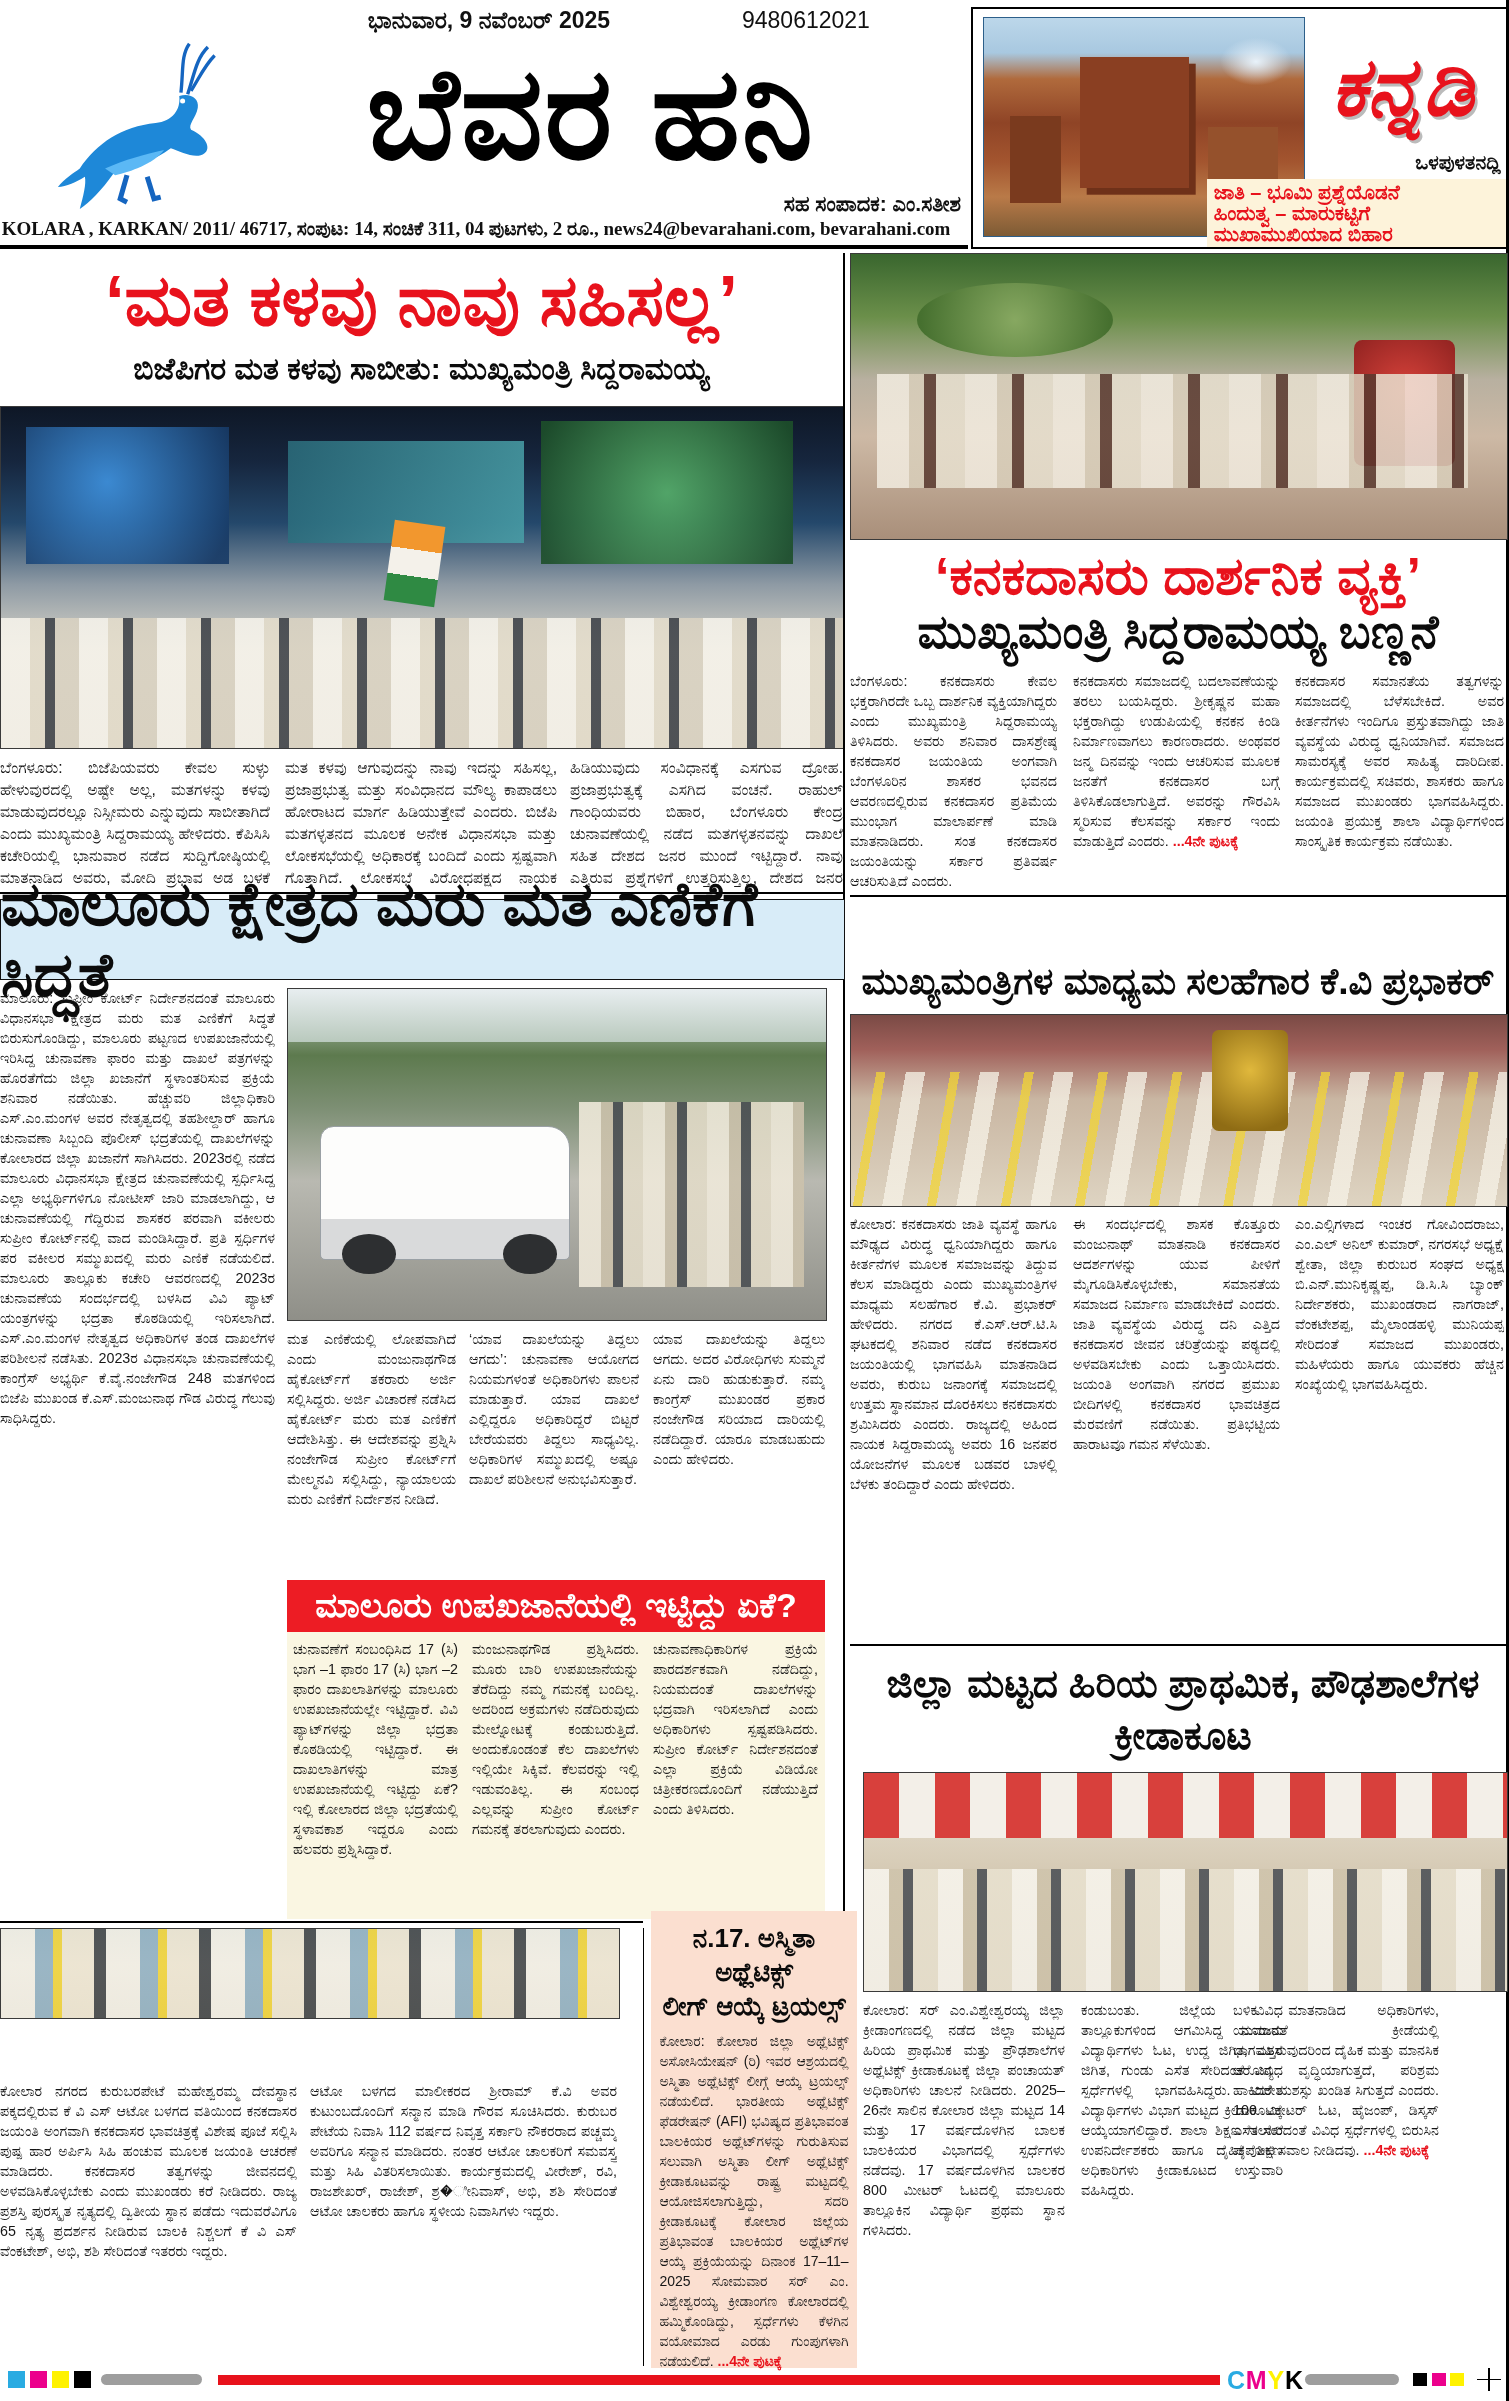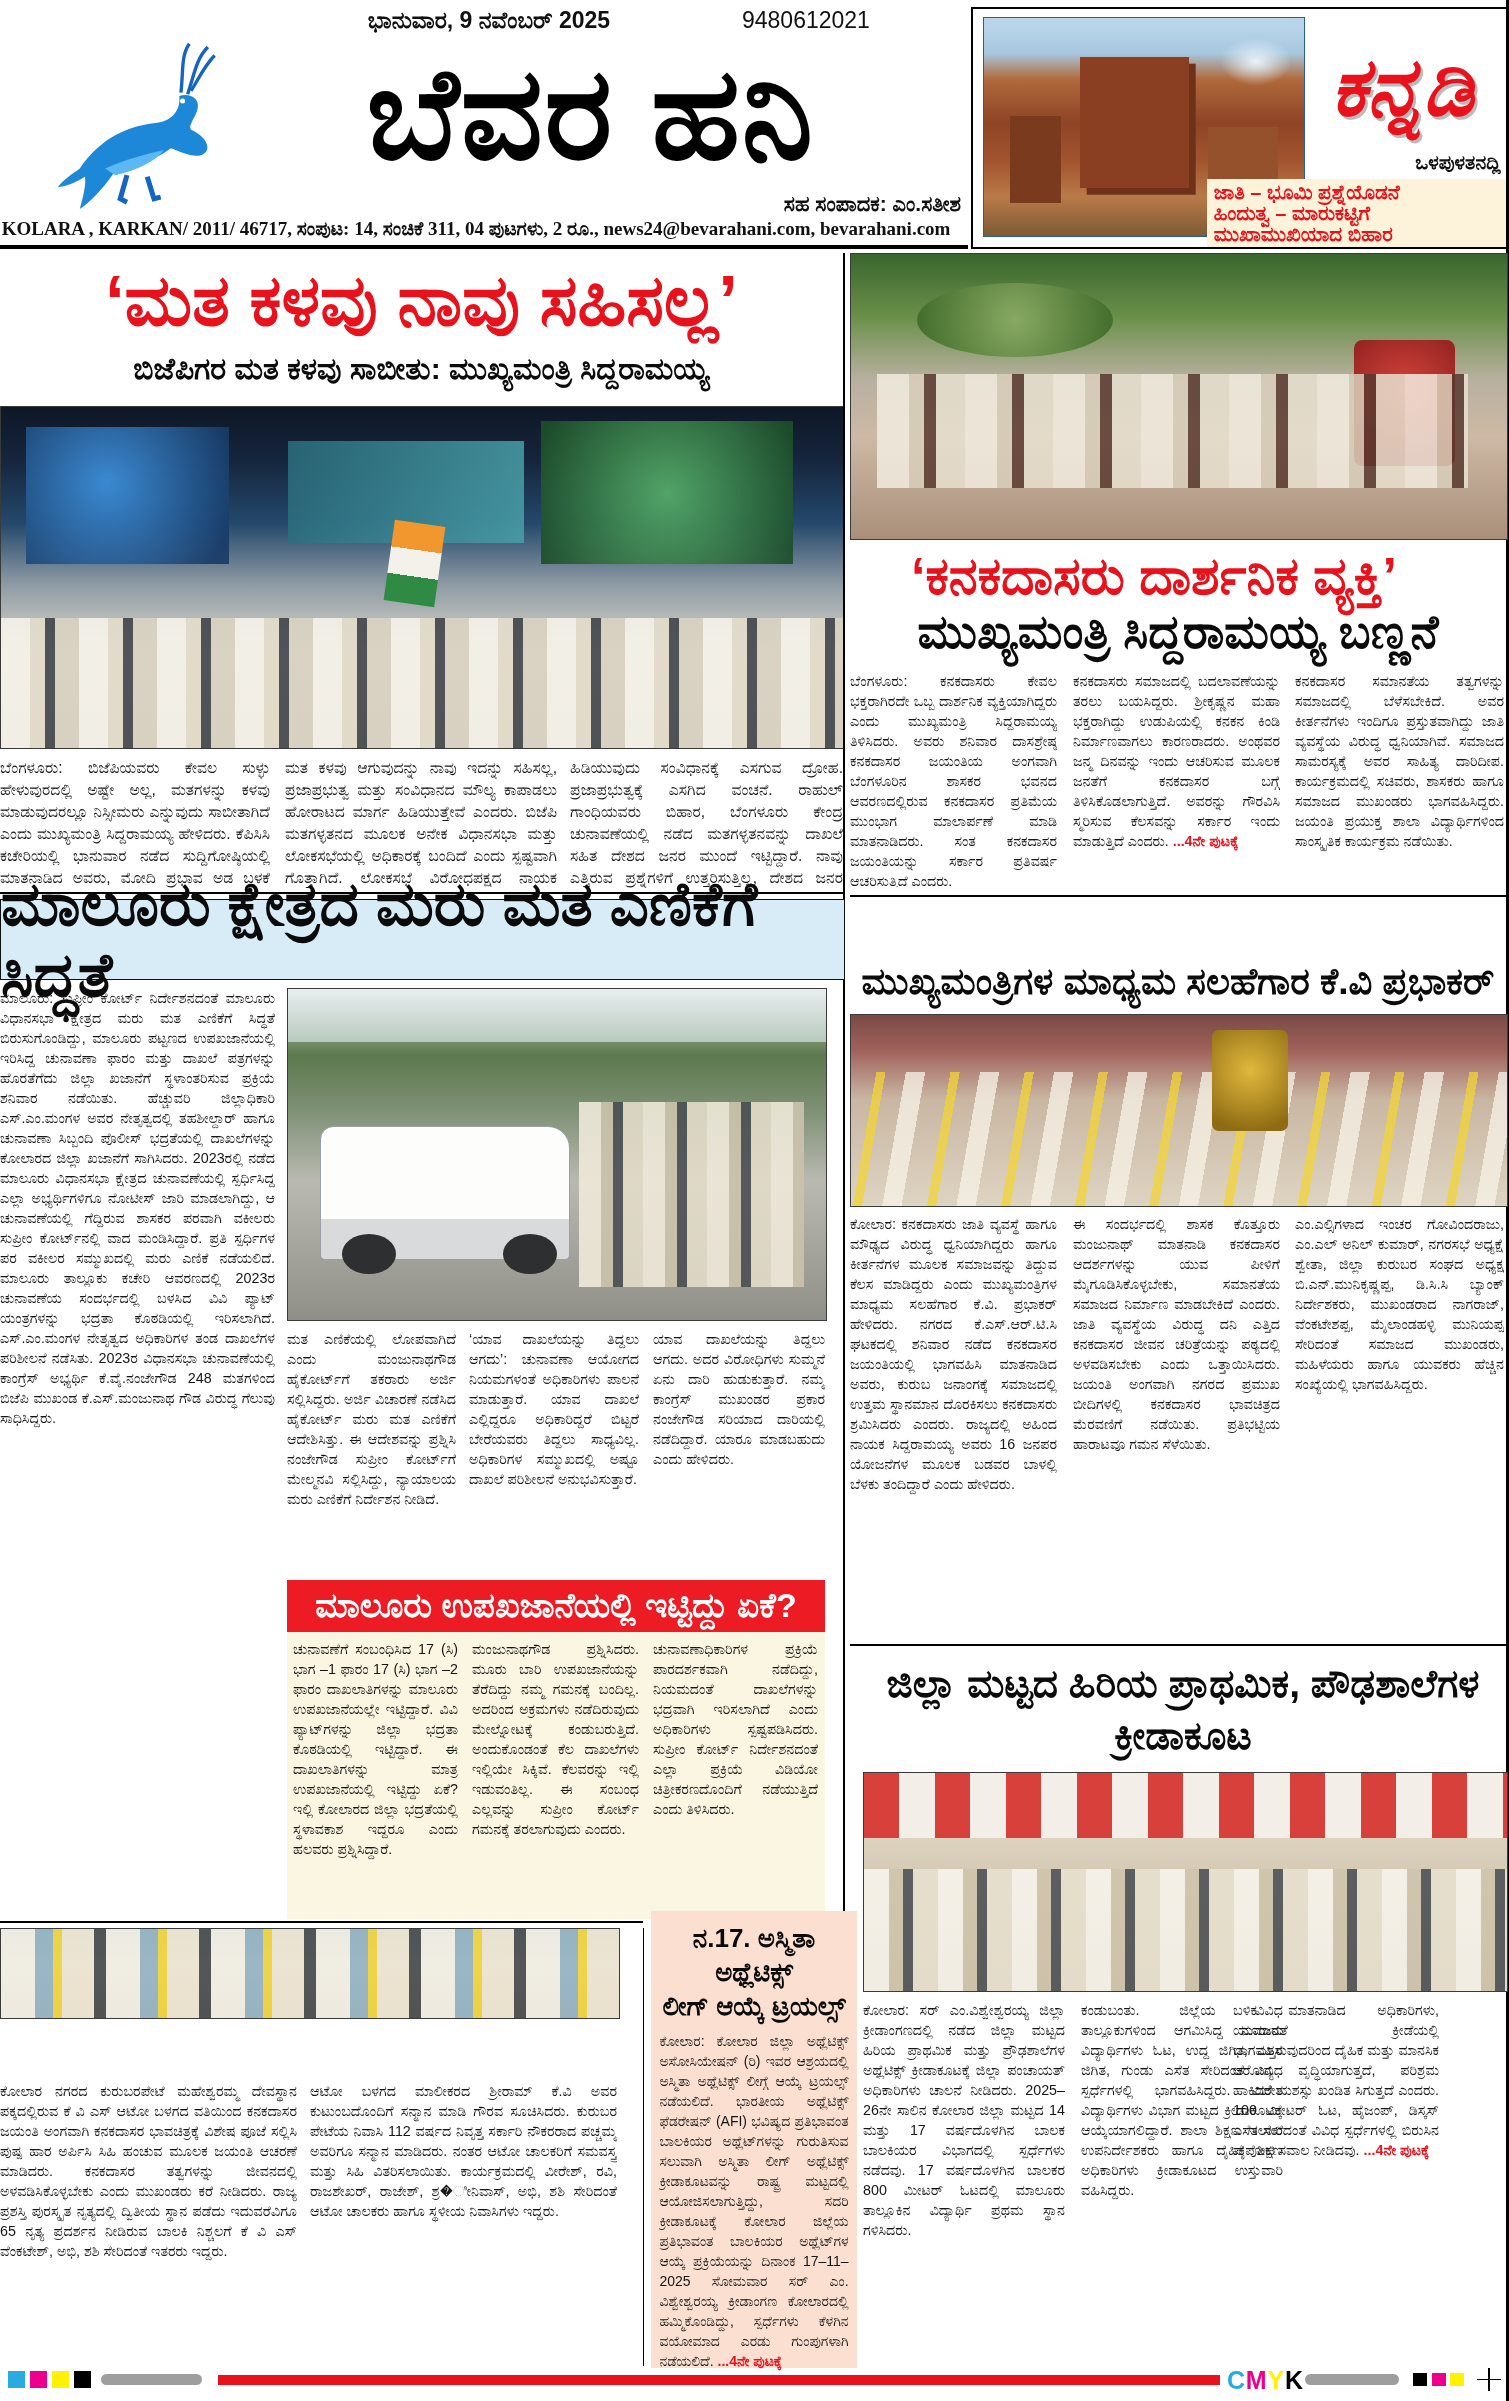--- a/index.html
+++ b/index.html
@@ -100,21 +100,21 @@
     <span>ಹಿಡಿಯುವುದು ಸಂವಿಧಾನಕ್ಕೆ ಎಸಗುವ ದ್ರೋಹ. ಪ್ರಜಾಪ್ರಭುತ್ವಕ್ಕೆ ಎಸಗಿದ ವಂಚನೆ. ರಾಹುಲ್ ಗಾಂಧಿಯವರು ಬಿಹಾರ, ಬೆಂಗಳೂರು ಕೇಂದ್ರ ಚುನಾವಣೆಯಲ್ಲಿ ನಡೆದ ಮತಗಳ್ಳತನವನ್ನು ದಾಖಲೆ ಸಹಿತ ದೇಶದ ಜನರ ಮುಂದೆ ಇಟ್ಟಿದ್ದಾರೆ. ನಾವು ಎತ್ತಿರುವ ಪ್ರಶ್ನೆಗಳಿಗೆ ಉತ್ತರಿಸುತ್ತಿಲ್ಲ, ದೇಶದ ಜನರ ಮುಂದೆ ಇರಿಸಿದ ದಾಖಲೆಗಳಿಗೂ ಉತ್ತರ ನೀಡುತ್ತಿಲ್ಲ ಎಂದು ಅಸಮಾಧಾನ ವ್ಯಕ್ತಪಡಿಸಿದರು.</span> 
   </div>
 
   <div class="abs photo" style="left:850px;top:253px;width:656px;height:285px;
               background:linear-gradient(180deg,#39662e 0%,#6b8f4a 22%,#b8b0a0 44%,#cdb9a5 64%,#a98f7a 100%);">
     <div style="position:absolute;right:8%;top:30%;width:101px;height:126px;background:radial-gradient(circle at 50% 40%, #d8433b 0%, #8f2220 80%);border-radius:8.4px;"></div>
     <div style="position:absolute;left:4%;top:42%;width:90%;height:40%;
          background:repeating-linear-gradient(90deg,#f2ece0 0 32px,#d9cfbb 32px 47px,#59392f 47px 59px,#e7e0cf 59px 88px);opacity:.85;"></div>
     <div style="position:absolute;left:10%;top:10%;width:30%;height:26%;background:radial-gradient(circle,#87a861 0%,#46702f 90%);border-radius:50%;"></div>
   </div>
-  <div class="abs headline-red center" style="left:826px;top:546px;width:656px;font-size:52px;">‘ಕನಕದಾಸರು ದಾರ್ಶನಿಕ ವ್ಯಕ್ತಿ’</div>
+  <div class="abs headline-red center" style="left:850px;top:546px;width:656px;font-size:52px;">‘ಕನಕದಾಸರು ದಾರ್ಶನಿಕ ವ್ಯಕ್ತಿ’</div>
   <div class="abs headline-black center" style="left:850px;top:604px;width:656px;font-size:47px;">ಮುಖ್ಯಮಂತ್ರಿ ಸಿದ್ದರಾಮಯ್ಯ ಬಣ್ಣನೆ</div>
 
   <div class="abs body-copy-sm" style="left:850px;top:671px;width:207px;height:216px;">
     <span>ಬೆಂಗಳೂರು: ಕನಕದಾಸರು ಕೇವಲ ಭಕ್ತರಾಗಿರದೇ ಒಬ್ಬ ದಾರ್ಶನಿಕ ವ್ಯಕ್ತಿಯಾಗಿದ್ದರು ಎಂದು ಮುಖ್ಯಮಂತ್ರಿ ಸಿದ್ದರಾಮಯ್ಯ ತಿಳಿಸಿದರು. ಅವರು ಶನಿವಾರ ದಾಸಶ್ರೇಷ್ಠ ಕನಕದಾಸರ ಜಯಂತಿಯ ಅಂಗವಾಗಿ ಬೆಂಗಳೂರಿನ ಶಾಸಕರ ಭವನದ ಆವರಣದಲ್ಲಿರುವ ಕನಕದಾಸರ ಪ್ರತಿಮೆಯ ಮುಂಭಾಗ ಮಾಲಾರ್ಪಣೆ ಮಾಡಿ ಮಾತನಾಡಿದರು. ಸಂತ ಕನಕದಾಸರ ಜಯಂತಿಯನ್ನು ಸರ್ಕಾರ ಪ್ರತಿವರ್ಷ ಆಚರಿಸುತ್ತಿದೆ ಎಂದರು.</span>
   </div>
   <div class="abs body-copy-sm" style="left:1073px;top:671px;width:207px;height:216px;">
     <span>ಕನಕದಾಸರು ಸಮಾಜದಲ್ಲಿ ಬದಲಾವಣೆಯನ್ನು ತರಲು ಬಯಸಿದ್ದರು. ಶ್ರೀಕೃಷ್ಣನ ಮಹಾ ಭಕ್ತರಾಗಿದ್ದು ಉಡುಪಿಯಲ್ಲಿ ಕನಕನ ಕಿಂಡಿ ನಿರ್ಮಾಣವಾಗಲು ಕಾರಣರಾದರು. ಅಂಥವರ ಜನ್ಮ ದಿನವನ್ನು ಇಂದು ಆಚರಿಸುವ ಮೂಲಕ ಜನತೆಗೆ ಕನಕದಾಸರ ಬಗ್ಗೆ ತಿಳಿಸಿಕೊಡಲಾಗುತ್ತಿದೆ. ಅವರನ್ನು ಗೌರವಿಸಿ ಸ್ಮರಿಸುವ ಕೆಲಸವನ್ನು ಸರ್ಕಾರ ಇಂದು ಮಾಡುತ್ತಿದೆ ಎಂದರು.</span> <span class="jump">...4ನೇ ಪುಟಕ್ಕೆ</span>
   </div>
   <div class="abs body-copy-sm" style="left:1295px;top:671px;width:209px;height:216px;">
     <span>ಕನಕದಾಸರ ಸಮಾನತೆಯ ತತ್ವಗಳನ್ನು ಸಮಾಜದಲ್ಲಿ ಬೆಳೆಸಬೇಕಿದೆ. ಅವರ ಕೀರ್ತನೆಗಳು ಇಂದಿಗೂ ಪ್ರಸ್ತುತವಾಗಿದ್ದು ಜಾತಿ ವ್ಯವಸ್ಥೆಯ ವಿರುದ್ಧ ಧ್ವನಿಯಾಗಿವೆ. ಸಮಾಜದ ಸಾಮರಸ್ಯಕ್ಕೆ ಅವರ ಸಾಹಿತ್ಯ ದಾರಿದೀಪ. ಕಾರ್ಯಕ್ರಮದಲ್ಲಿ ಸಚಿವರು, ಶಾಸಕರು ಹಾಗೂ ಸಮಾಜದ ಮುಖಂಡರು ಭಾಗವಹಿಸಿದ್ದರು. ಜಯಂತಿ ಪ್ರಯುಕ್ತ ಶಾಲಾ ವಿದ್ಯಾರ್ಥಿಗಳಿಂದ ಸಾಂಸ್ಕೃತಿಕ ಕಾರ್ಯಕ್ರಮ ನಡೆಯಿತು.</span>

